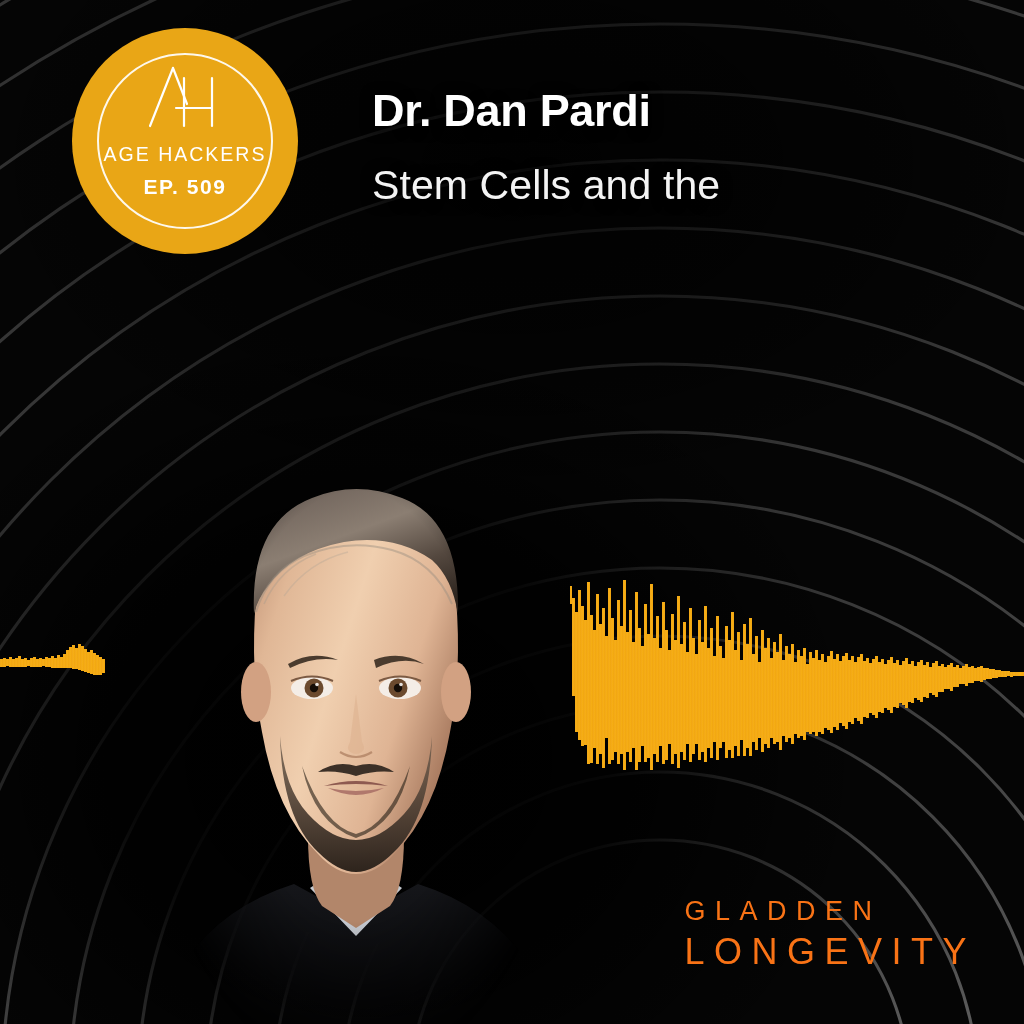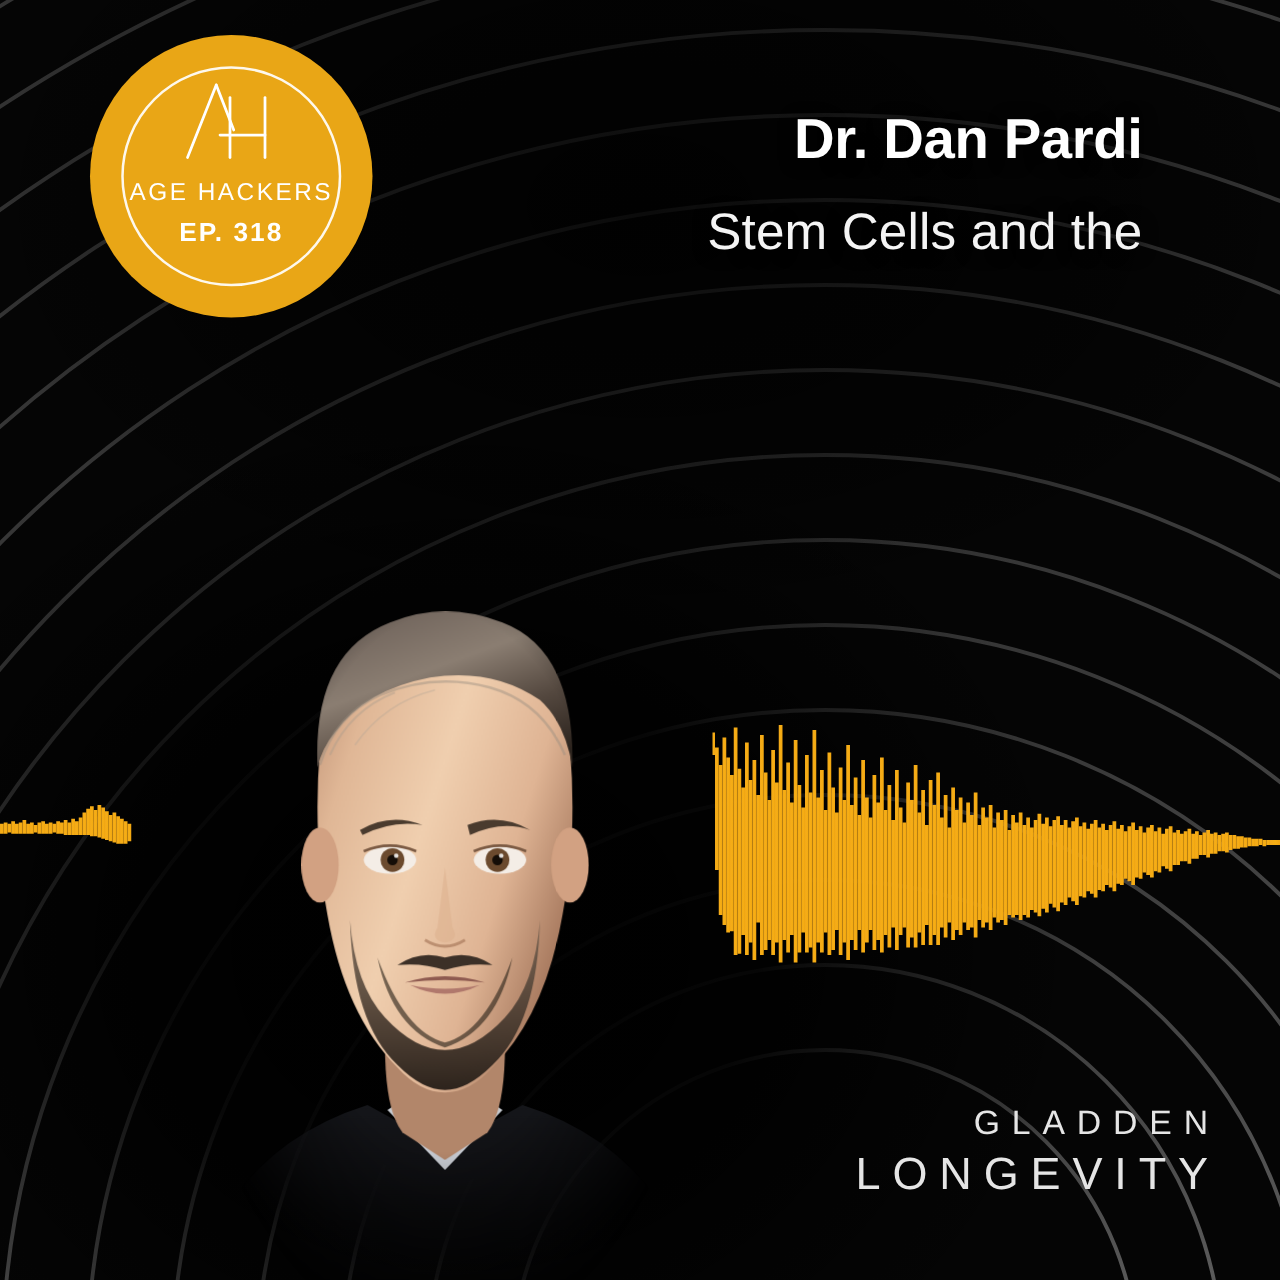--- a/index.html
+++ b/index.html
@@ -81,25 +81,25 @@
     color:#FFFFFF;
     font-size:21px;
     letter-spacing:1.6px;
     font-weight:700;
     line-height:1;
   }
 
   
   .text-block{
     position:absolute;
-    left:394px;
+    left:372px;
     top:86px;
     width:520px;
     z-index:7;
-    text-align:right;
+    text-align:left;
   }
   .guest-name{
     color:#FFFFFF;
     font-size:45px;
     font-weight:700;
     letter-spacing:-0.3px;
     line-height:1.12;
     text-shadow:0 2px 14px rgba(0,0,0,0.85);
   }
   .episode-subtitle{
@@ -131,24 +131,24 @@
     width:344px;
     height:588px;
     z-index:5;
   }
   .portrait svg{ display:block; }
 
   
   .brand{
     position:absolute;
     right:48px;
-    bottom:63px;
+    bottom:50px;
     z-index:8;
-    text-align:right;
-    color:#e5e5e5;
+    text-align:left;
+    color:#f97316;
   }
   .brand-l1{
     font-size:27px;
     font-weight:400;
     letter-spacing:9.5px;
     line-height:1.25;
     text-indent:9.5px;
   }
   .brand-l2{
     font-size:36px;
@@ -407,21 +407,21 @@
     <svg class="badge-mono" viewBox="0 0 86 70" fill="none" stroke="#FFFFFF" stroke-width="2.2" stroke-linecap="round">
 
       <path d="M8 64 L31 6"></path>
       <path d="M31 6 L45 42"></path>
 
       <path d="M42 16 L42 64"></path>
       <path d="M70 16 L70 64"></path>
       <path d="M34 46 L70 46"></path>
     </svg>
     <div class="badge-name">AGE HACKERS</div>
-    <div class="badge-ep">EP. 318</div>
+    <div class="badge-ep">EP. 509</div>
   </div>
 
   <div class="text-block">
     <div class="guest-name">Dr. Dan Pardi</div>
     <div class="episode-subtitle">
       <span>Stem Cells and the</span><br>
     </div>
   </div>
 
   <div class="portrait">

